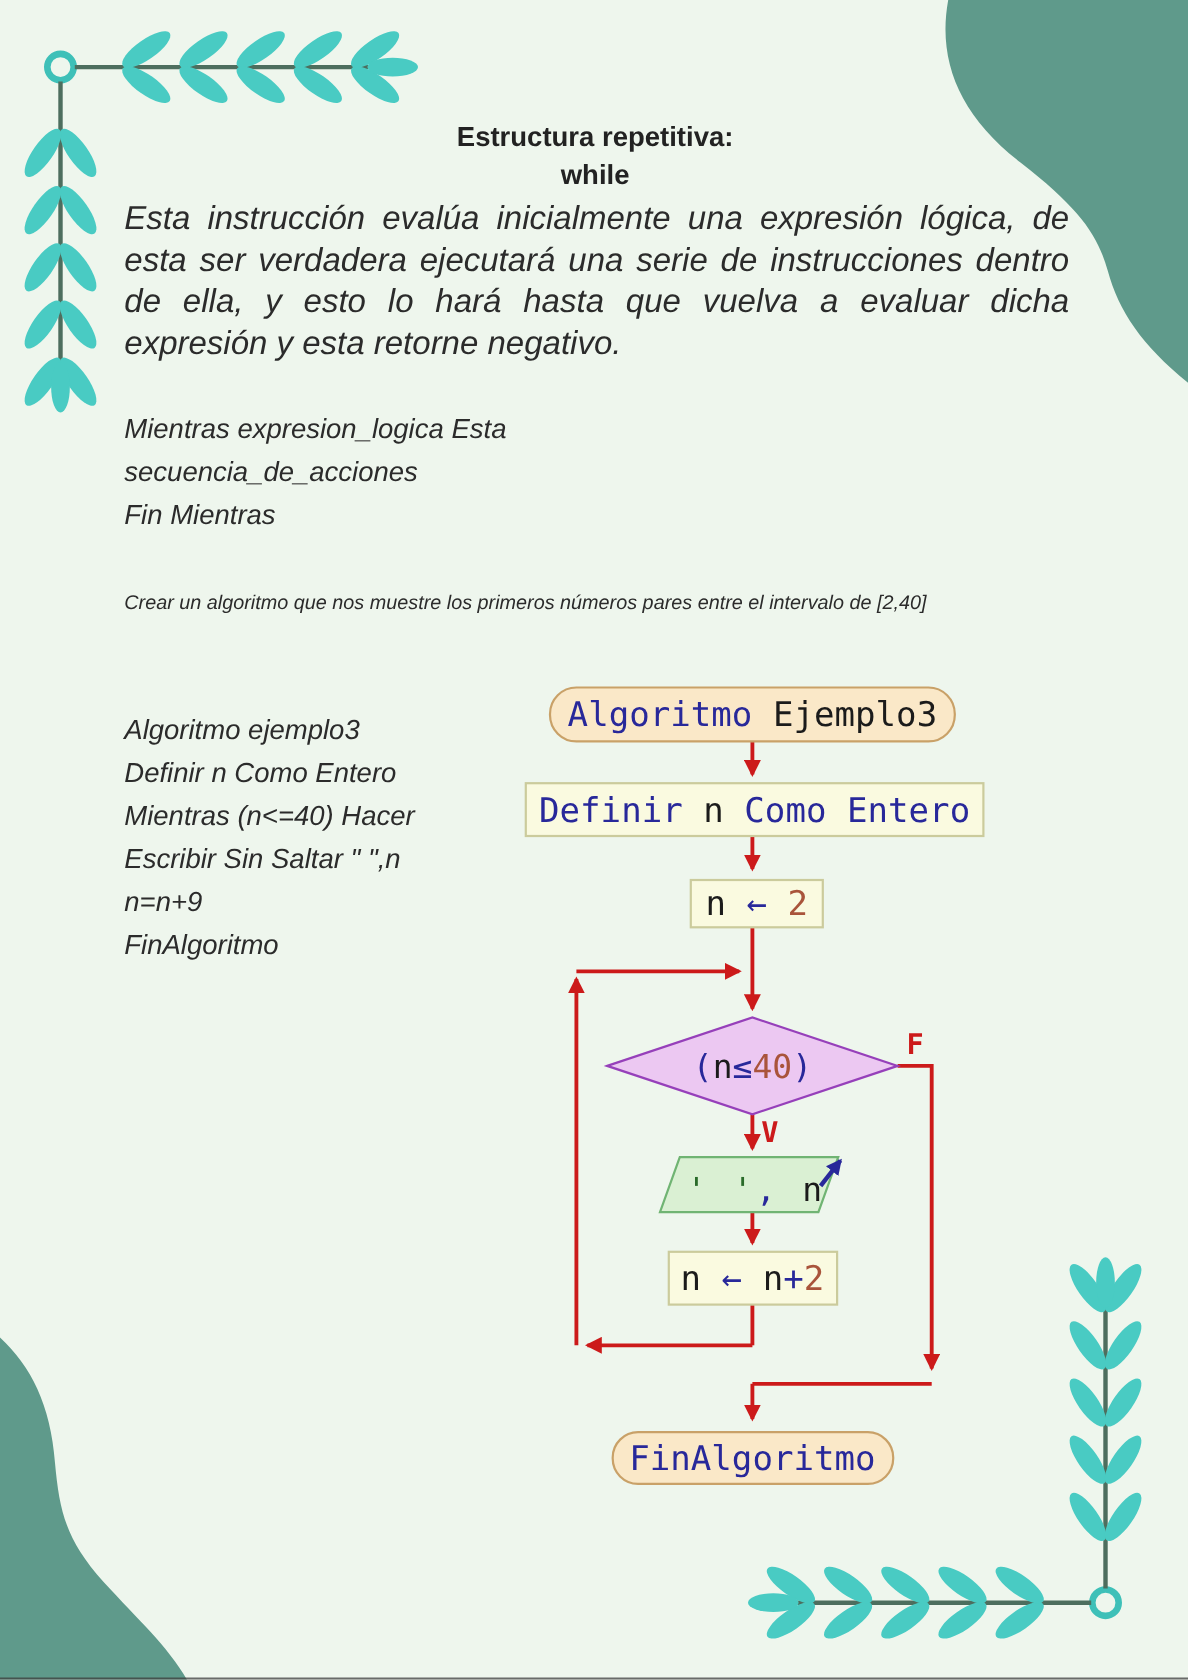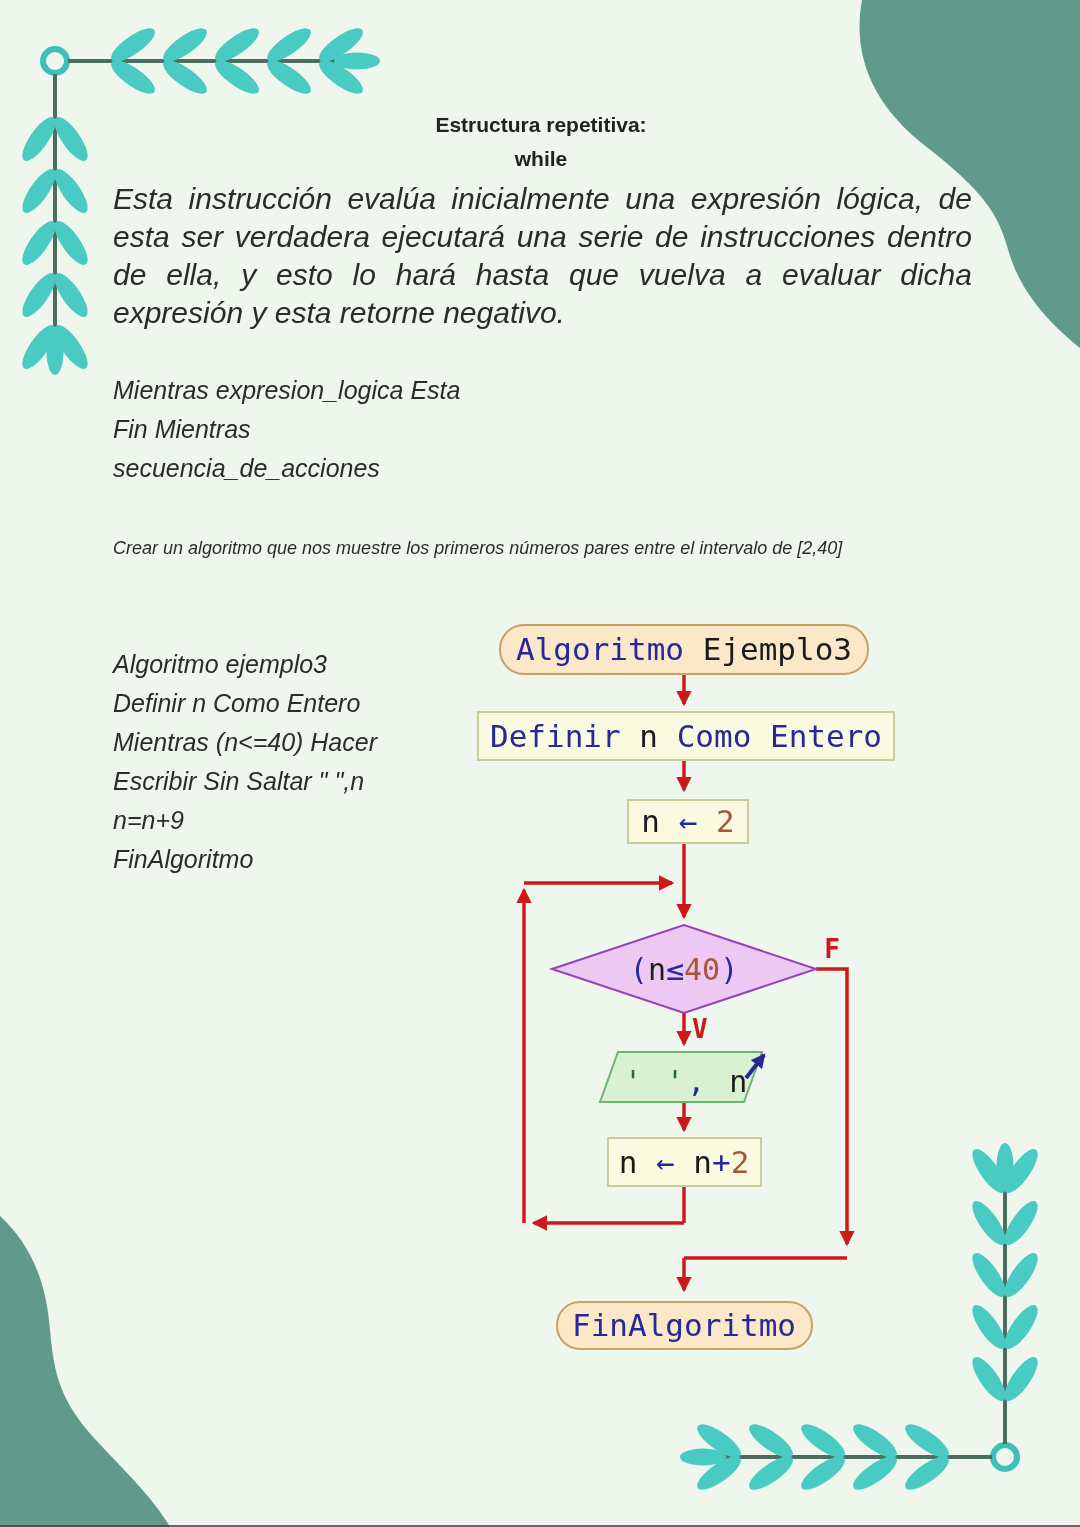--- a/index.html
+++ b/index.html
@@ -1,20 +1,20 @@
 <!DOCTYPE html>
 <html><head>
 <meta charset="utf-8">
 <style>
   html,body{margin:0;padding:0;}
   body{width:1080px;height:1527px;position:relative;background:#eef6ed;overflow:hidden;
        font-family:"Liberation Sans",sans-serif;color:#2b2b2b;}
   .abs{position:absolute;}
   .title{left:110px;top:108px;width:862px;text-align:center;font-weight:bold;
-         font-size:21px;line-height:34px;color:#222;}
+         font-size:25px;line-height:34px;color:#222;}
   .intro{left:113px;top:180px;width:859px;font-style:italic;font-size:30px;
          line-height:38px;text-align:justify;}
   .codeblock{left:113px;font-style:italic;font-size:25px;line-height:39px;}
   .syntax{top:371px;}
   .exercise{left:113px;top:528px;width:880px;font-style:italic;font-size:18px;line-height:40px;}
   .pseudo{top:645px;}
   svg text{font-family:"DejaVu Sans Mono",monospace;}
   .deco{pointer-events:none;}
 </style>
 </head>
@@ -56,22 +56,22 @@
 
 <div class="abs title">
   <div>Estructura repetitiva:</div>
   <div>while</div>
 </div>
 
 <div class="abs intro">Esta instrucción evalúa inicialmente una expresión lógica, de esta ser verdadera ejecutará una serie de instrucciones dentro de ella, y esto lo hará hasta que vuelva a evaluar dicha expresión y esta retorne negativo.</div>
 
 <div class="abs codeblock syntax">
   <div>Mientras expresion_logica Esta</div>
+  <div>secuencia_de_acciones</div>
   <div>Fin Mientras</div>
-  <div>secuencia_de_acciones</div>
 </div>
 
 <div class="abs exercise">Crear un algoritmo que nos muestre los primeros números pares entre el intervalo de [2,40]</div>
 
 <div class="abs codeblock pseudo">
   <div>Algoritmo ejemplo3</div>
   <div>Definir n Como Entero</div>
   <div>Mientras (n&lt;=40) Hacer</div>
   <div>Escribir Sin Saltar " ",n</div>
   <div>n=n+9</div>

